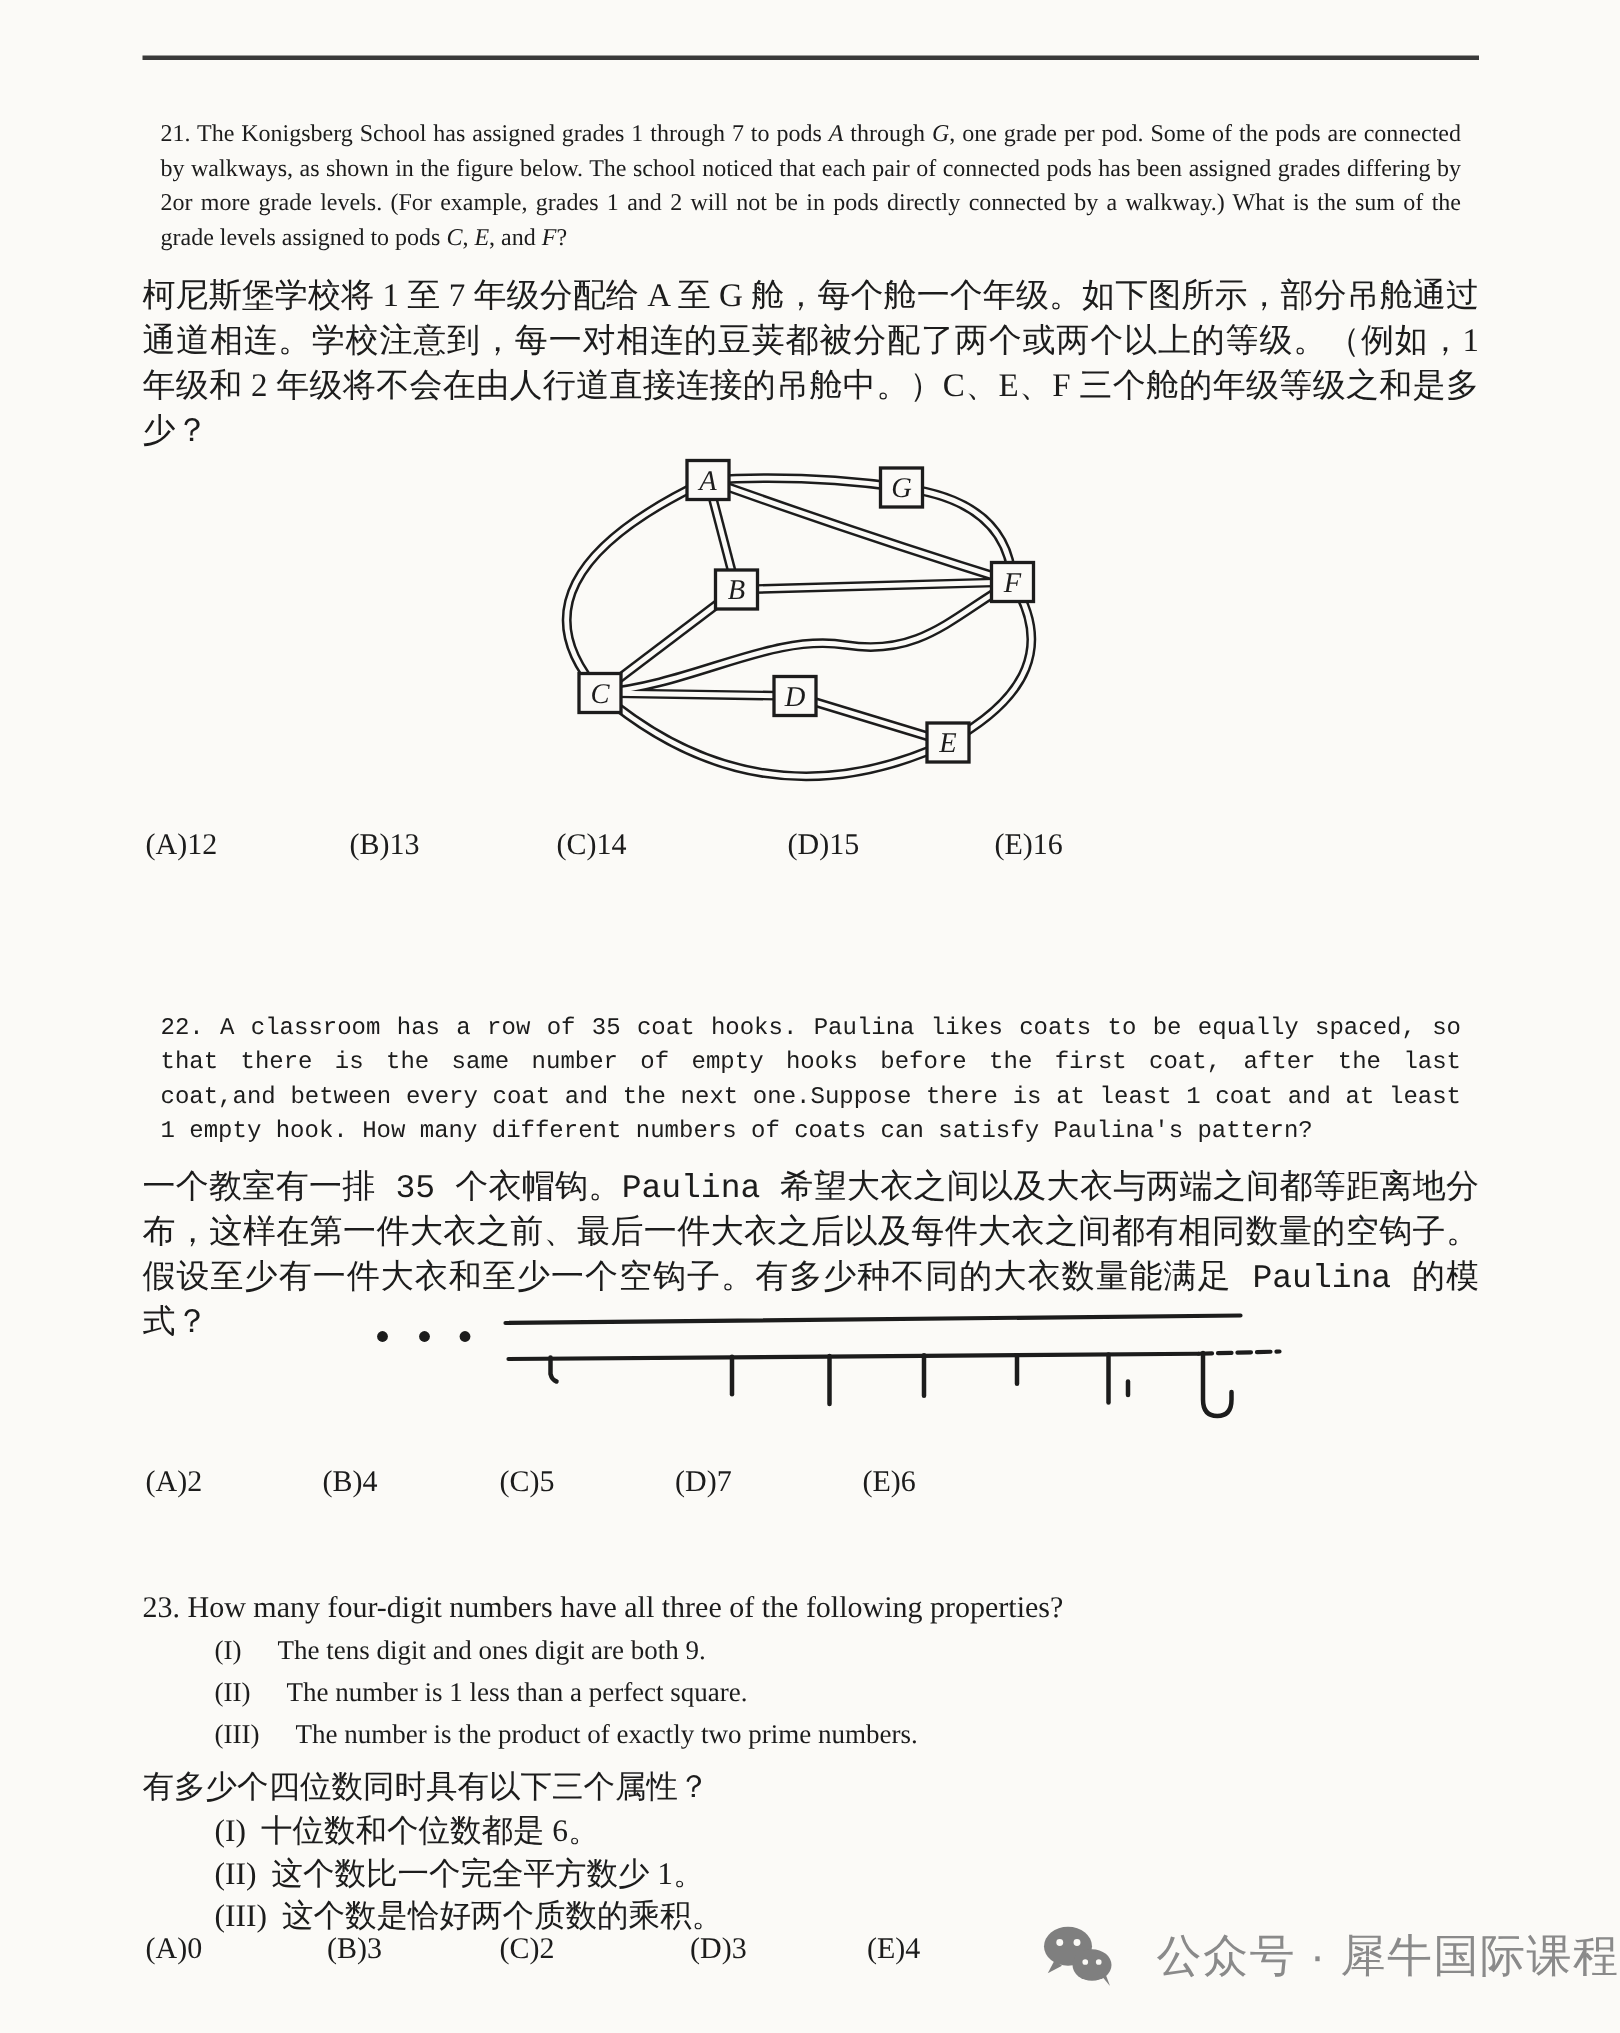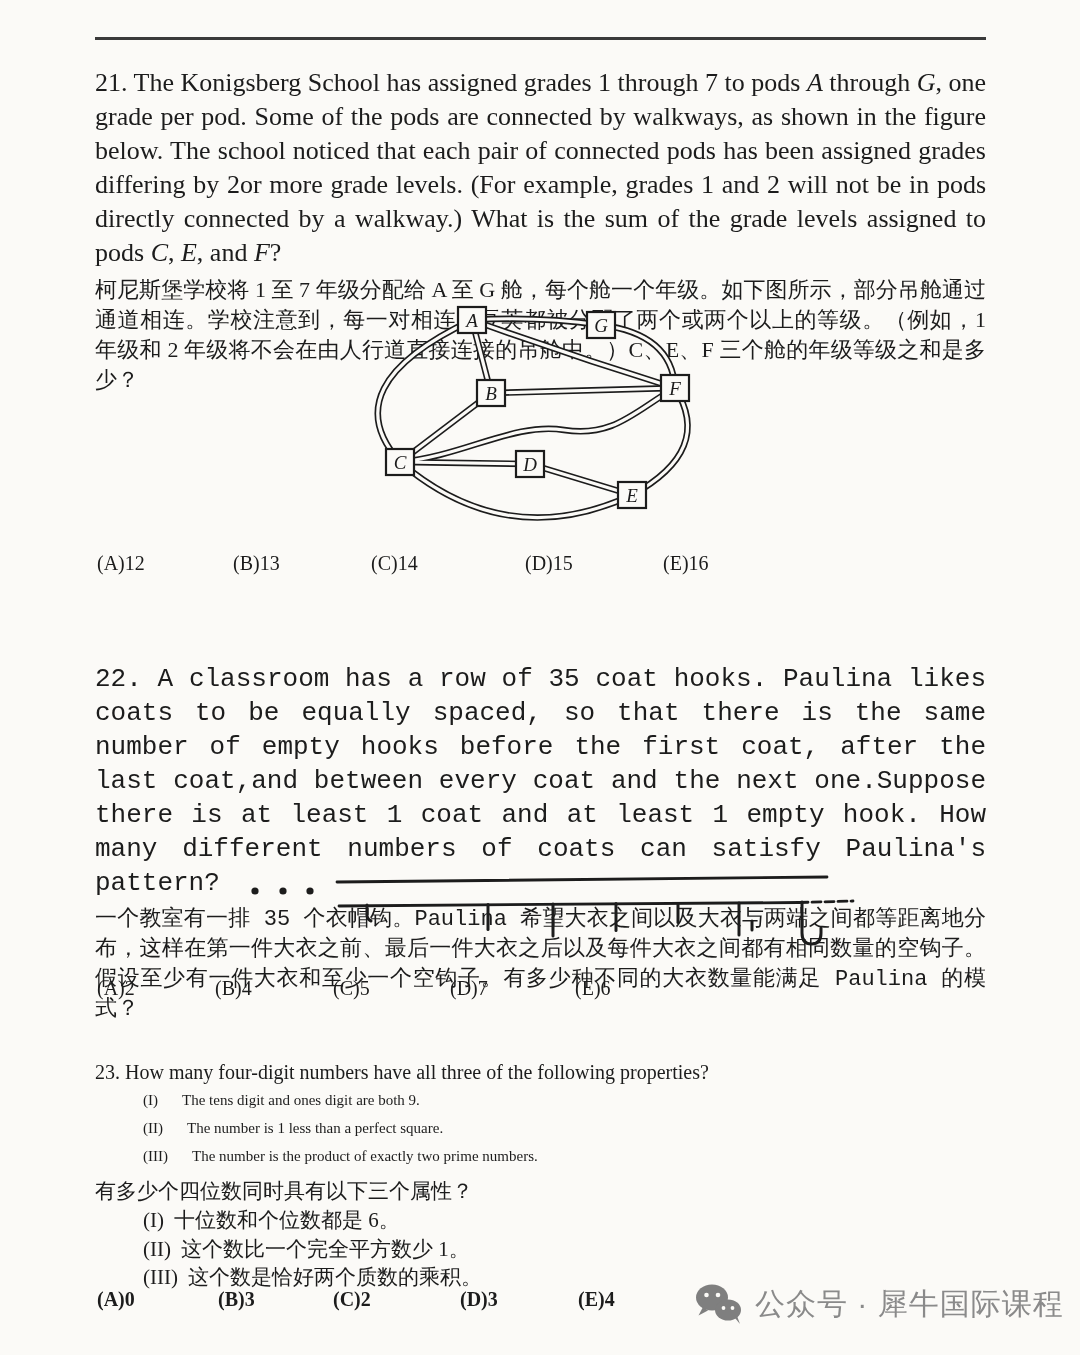--- a/index.html
+++ b/index.html
@@ -7,49 +7,49 @@
     width:1080px;height:1355px;
     background:#fbfaf7;
     font-family:"Liberation Serif","DejaVu Serif",serif;
     color:#1c1c1c;
     overflow:hidden;
     position:relative;
   }
   .page{position:absolute;inset:0;}
   .rule{position:absolute;left:95px;top:37px;width:891px;height:3px;background:#3a3a3a;}
   .qtext{position:absolute;left:95px;width:891px;}
-  .en{font-size:26px;line-height:34px;text-align:justify;margin:0;}
+  .en{font-size:16px;line-height:23px;text-align:justify;margin:12px;}
   .zh{font-size:22px;line-height:30px;text-align:justify;margin:5px 0 0 0;}
   #q21-text{top:66px;}
   #q22-text{top:662px;font-family:Liberation Mono, monospace;}
   #graph-wrap{position:absolute;left:372px;top:298px;}
   #rack-wrap{position:absolute;left:243px;top:872px;}
   .opts{position:absolute;left:95px;width:891px;height:30px;font-size:20px;}
   .opts span{position:absolute;top:0;white-space:nowrap;}
   #opts21{top:552px;}
   #opts21 span:nth-child(1){left:2px}#opts21 span:nth-child(2){left:138px}
   #opts21 span:nth-child(3){left:276px}#opts21 span:nth-child(4){left:430px}
   #opts21 span:nth-child(5){left:568px}
   #opts22{top:977px;}
   #opts22 span:nth-child(1){left:2px}#opts22 span:nth-child(2){left:120px}
   #opts22 span:nth-child(3){left:238px}#opts22 span:nth-child(4){left:355px}
   #opts22 span:nth-child(5){left:480px}
-  #opts23{top:1288px;font-weight:bold;}
+  #opts23{top:1288px;}
   #opts23 span:nth-child(1){left:2px}#opts23 span:nth-child(2){left:123px}
   #opts23 span:nth-child(3){left:238px}#opts23 span:nth-child(4){left:365px}
   #opts23 span:nth-child(5){left:483px}
   #q23{top:1058px;}
   #q23 p{margin:0;}
   #q23 .title{font-size:20px;line-height:28px;}
   #q23 .zh-title{font-size:21px;line-height:29px;margin-top:7px;}
-  .item{margin-left:48px;font-size:15px;line-height:28px;}
+  .item{margin-left:48px;font-size:18px;line-height:28px;}
   .item.zh-item{font-size:21px;line-height:28.5px;}
   .item .lbl{margin-right:24px;}
   .item.zh-item .lbl{margin-right:10px;}
-  #wm{position:absolute;left:695px;top:1283px;display:flex;align-items:center;gap:12px;}
+  #wm{position:absolute;left:695px;top:1283px;display:flex;align-items:center;gap:28px;}
   #wm .wm-text{
     font-family:"Liberation Sans","DejaVu Sans",sans-serif;
     font-size:30px;color:#8a8a8a;letter-spacing:1px;white-space:nowrap;
   }
 </style>
 </head>
 <body>
 
 <div class="page">
 

